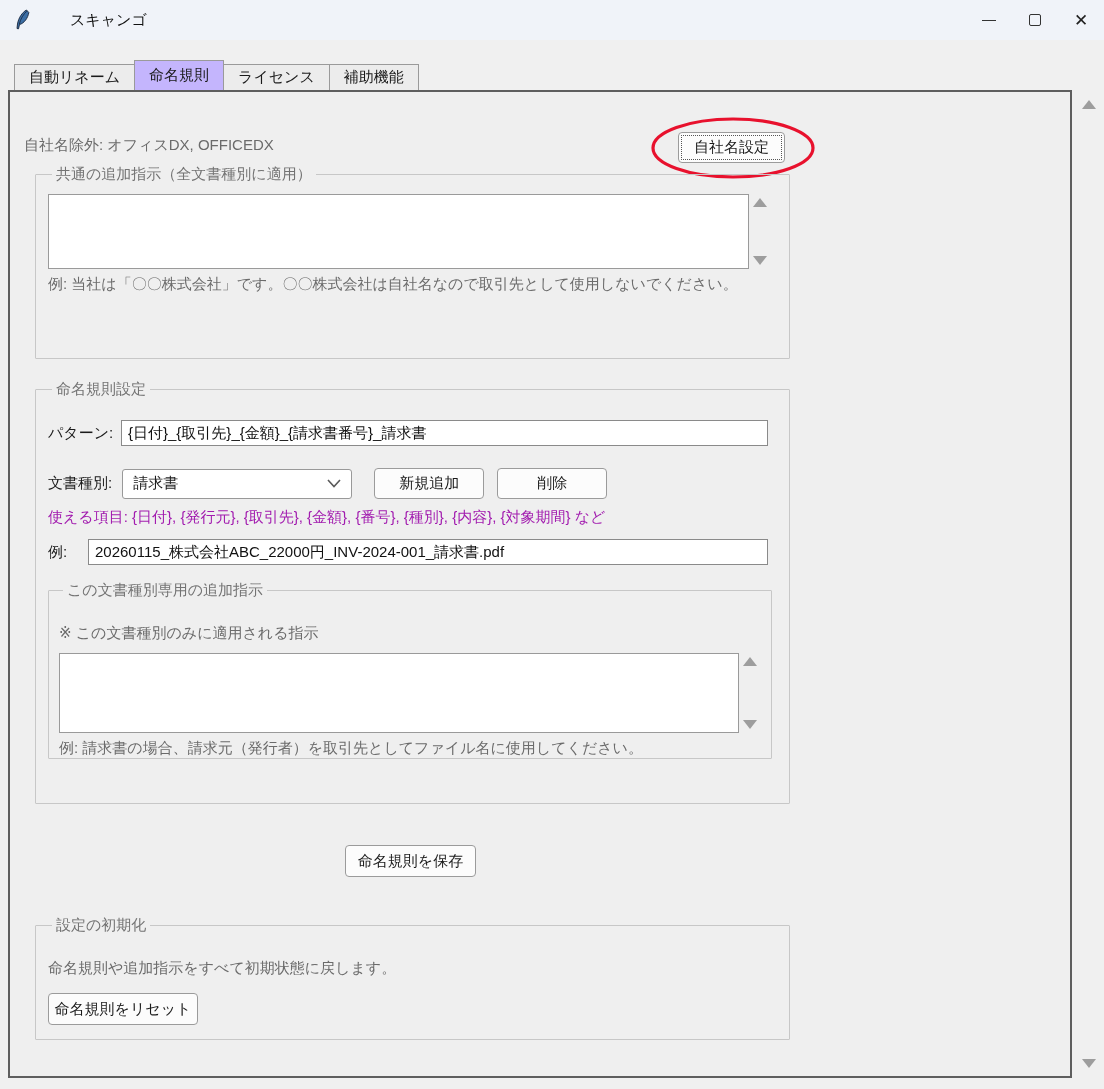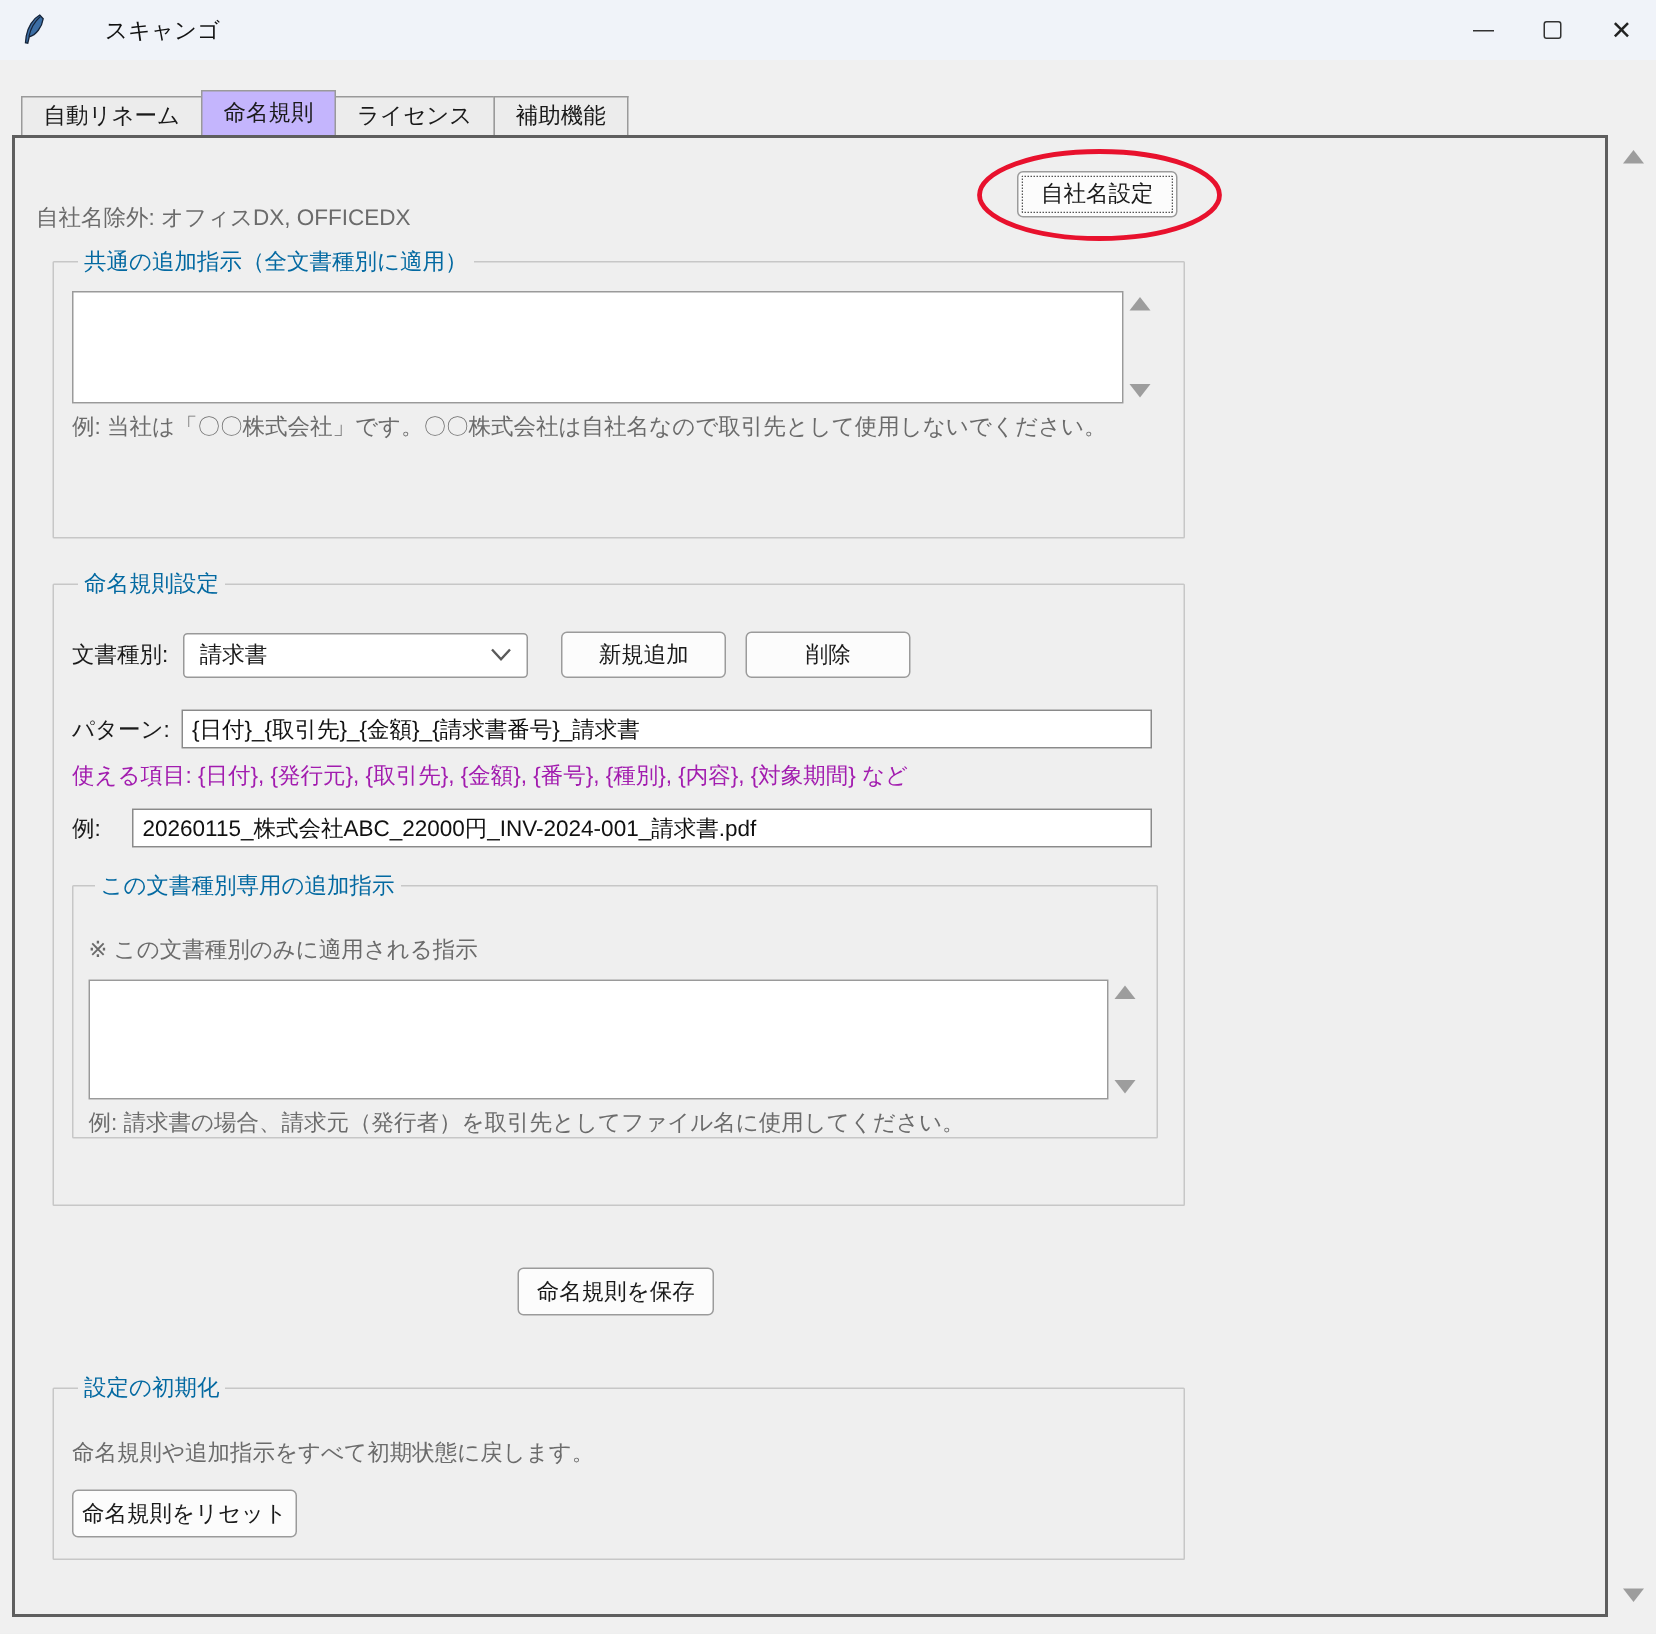--- a/index.html
+++ b/index.html
@@ -43,37 +43,37 @@
   }
   
   .v-scrollbar{
     position:absolute; left:1078px; top:92px; width:22px; height:984px;
     background:#f0f0f0; display:flex; flex-direction:column;
     justify-content:space-between; align-items:center; padding:8px 0;
   }
   .tri-up{ width:0; height:0; border-left:7px solid transparent; border-right:7px solid transparent; border-bottom:9px solid #9d9d9d; }
   .tri-down{ width:0; height:0; border-left:7px solid transparent; border-right:7px solid transparent; border-top:9px solid #9d9d9d; }
   .exclusion-label{ position:absolute; left:14px; top:24px; color:#6b6b6b;margin-top:20px; }
-  .company-area{ position:absolute; left:635px; top:4px; width:182px; height:66px;text-decoration:underline; }
+  .company-area{ position:absolute; left:635px; top:22px; width:182px; height:66px;text-decoration:underline; }
   .company-area svg{ position:absolute; left:0; top:0; }
   .btn{
     background:#fcfcfc; border:1px solid #9b9b9b; border-radius:4px;
     font-size:15px; color:#1a1a1a; display:inline-flex;
     align-items:center; justify-content:center;
     font-family:"Liberation Sans","DejaVu Sans",sans-serif; cursor:default;
   }
   .company-btn{
     position:absolute; left:33px; top:18px; width:107px; height:31px;
     outline:1px dotted #555; outline-offset:-4px;
   }
   fieldset{
     position:absolute; border:1px solid #c7c7c7; border-radius:1px;
     padding:0 12px;
   }
-  legend{ padding:0 4px; margin-left:4px; color:#0369a1; font-size:15px; }
+  legend{ padding:0 4px; margin-left:4px; color:#737373; font-size:15px; }
   .fs-common{ left:25px; top:73px; width:755px; height:194px; }
   .fs-naming{ left:25px; top:288px; width:755px; height:424px; }
   .fs-docspec{ position:relative; margin-top:16px; width:720px; height:178px; border:1px solid #c7c7c7; padding:0 10px; }
   .fs-reset{ left:25px; top:824px; width:755px; height:124px; }
   .ph-label{ margin-top:24px; color:#6b6b6b; }
   .txt-row{ display:flex; margin-top:10px; }
   textarea{
     background:#fff; border:1px solid #9a9a9a; resize:none;
     font-family:"Liberation Sans","DejaVu Sans",sans-serif; font-size:15px; padding:3px 6px;
   }
@@ -157,35 +157,35 @@
         <span class="tri-up"></span>
         <span class="tri-down"></span>
       </div>
     </div>
     <div class="example-label">例: 当社は「〇〇株式会社」です。〇〇株式会社は自社名なので取引先として使用しないでください。</div>
   </fieldset>
 
   <fieldset class="fs-naming">
     <legend>命名規則設定</legend>
 
+    <div class="form-row row-pattern">
+      <span class="lbl">パターン:</span>
+      <input class="entry entry-pattern" value="{日付}_{取引先}_{金額}_{請求書番号}_請求書" style="">
+    </div>
+
     <div class="form-row row-doctype">
       <span class="lbl">文書種別:</span>
       <div class="combo">
         <span>請求書</span>
         <svg class="chev" width="14" height="9" viewBox="0 0 14 9">
           <polyline points="1,1 7,7.5 13,1" fill="none" stroke="#5a5a5a" stroke-width="1.6"></polyline>
         </svg>
       </div>
       <button class="btn btn-add">新規追加</button>
       <button class="btn btn-del">削除</button>
-    </div>
-
-    <div class="form-row row-pattern">
-      <span class="lbl">パターン:</span>
-      <input class="entry entry-pattern" value="{日付}_{取引先}_{金額}_{請求書番号}_請求書" style="">
     </div>
 
     <div class="fields-hint">使える項目: {日付}, {発行元}, {取引先}, {金額}, {番号}, {種別}, {内容}, {対象期間} など</div>
 
     <div class="form-row row-example">
       <span class="lbl">例:</span>
       <input class="entry entry-example" value="20260115_株式会社ABC_22000円_INV-2024-001_請求書.pdf" style="">
     </div>
 
     <fieldset class="fs-docspec">

